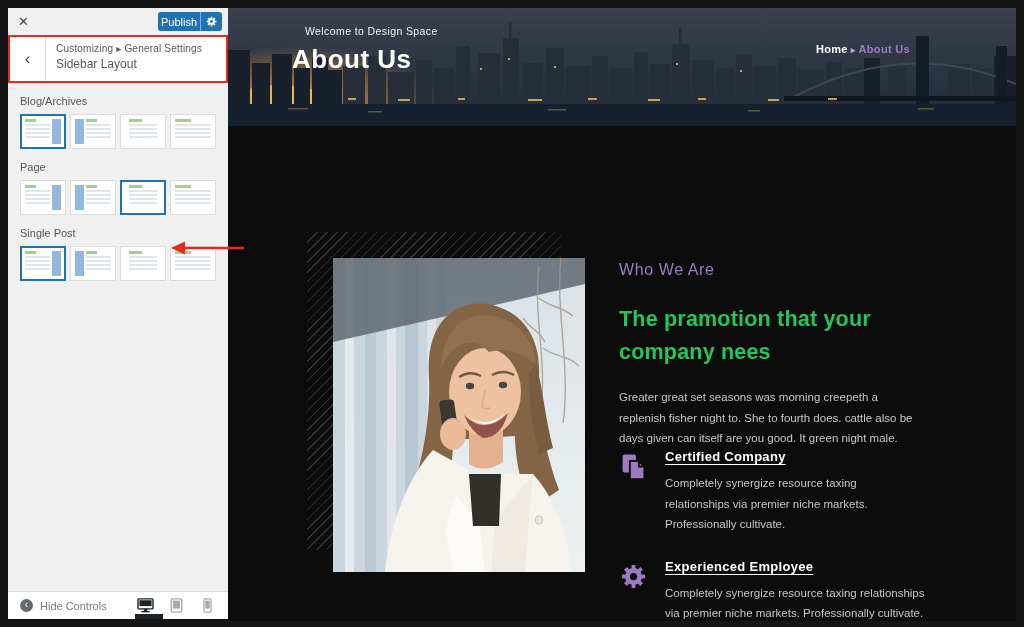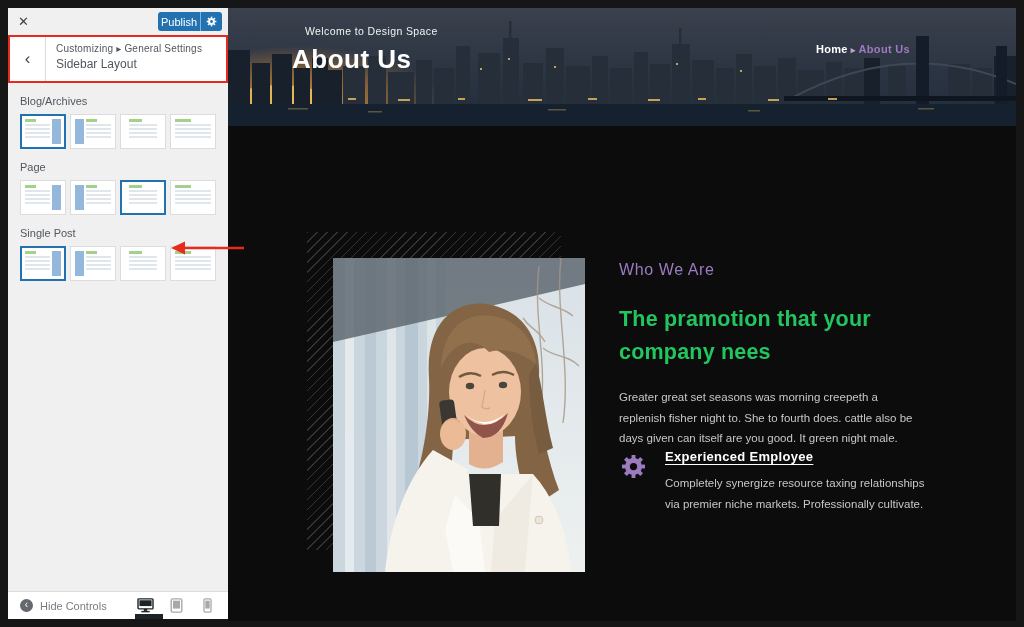--- a/index.html
+++ b/index.html
@@ -421,20 +421,33 @@
     </div>
 
     <div class="about-content">
       <div class="kicker">Who We Are</div>
       <div class="about-heading">The pramotion that your
 company nees</div>
       <div class="about-desc">Greater great set seasons was morning creepeth a
 replenish fisher night to. She to fourth does. cattle also be
 days given can itself are you good. It green night male.</div>
       <div id="features-root">
+  <div class="feature">
+    <span class="f-icon"><svg viewBox="0 0 24 24" width="29" height="29">
+                <rect x="3" y="2" width="11" height="15" rx="1.5" fill="#9d7bc0"></rect>
+                <path d="M9 7.5 H16.5 L21 12 V22.5 H9 Z" fill="#9d7bc0" stroke="#0c0c0d" stroke-width="1.6"></path>
+                <path d="M16.5 7.5 V12 H21" fill="none" stroke="#0c0c0d" stroke-width="1.6"></path>
+              </svg></span>
+    <span>
+      <div class="f-title">Certified Company</div>
+      <div class="f-text">Completely synergize resource taxing
+relationships via premier niche markets.
+Professionally cultivate.</div>
+    </span>
+  </div>
 
   <div class="feature">
     <span class="f-icon"><svg viewBox="0 0 24 24" width="29" height="29">
                 <g fill="#9d7bc0">
                   <rect x="10.4" y="2.5" width="3.2" height="19"></rect>
                   <rect x="10.4" y="2.5" width="3.2" height="19" transform="rotate(45 12 12)"></rect>
                   <rect x="10.4" y="2.5" width="3.2" height="19" transform="rotate(90 12 12)"></rect>
                   <rect x="10.4" y="2.5" width="3.2" height="19" transform="rotate(135 12 12)"></rect>
                   <circle cx="12" cy="12" r="7"></circle>
                 </g>

